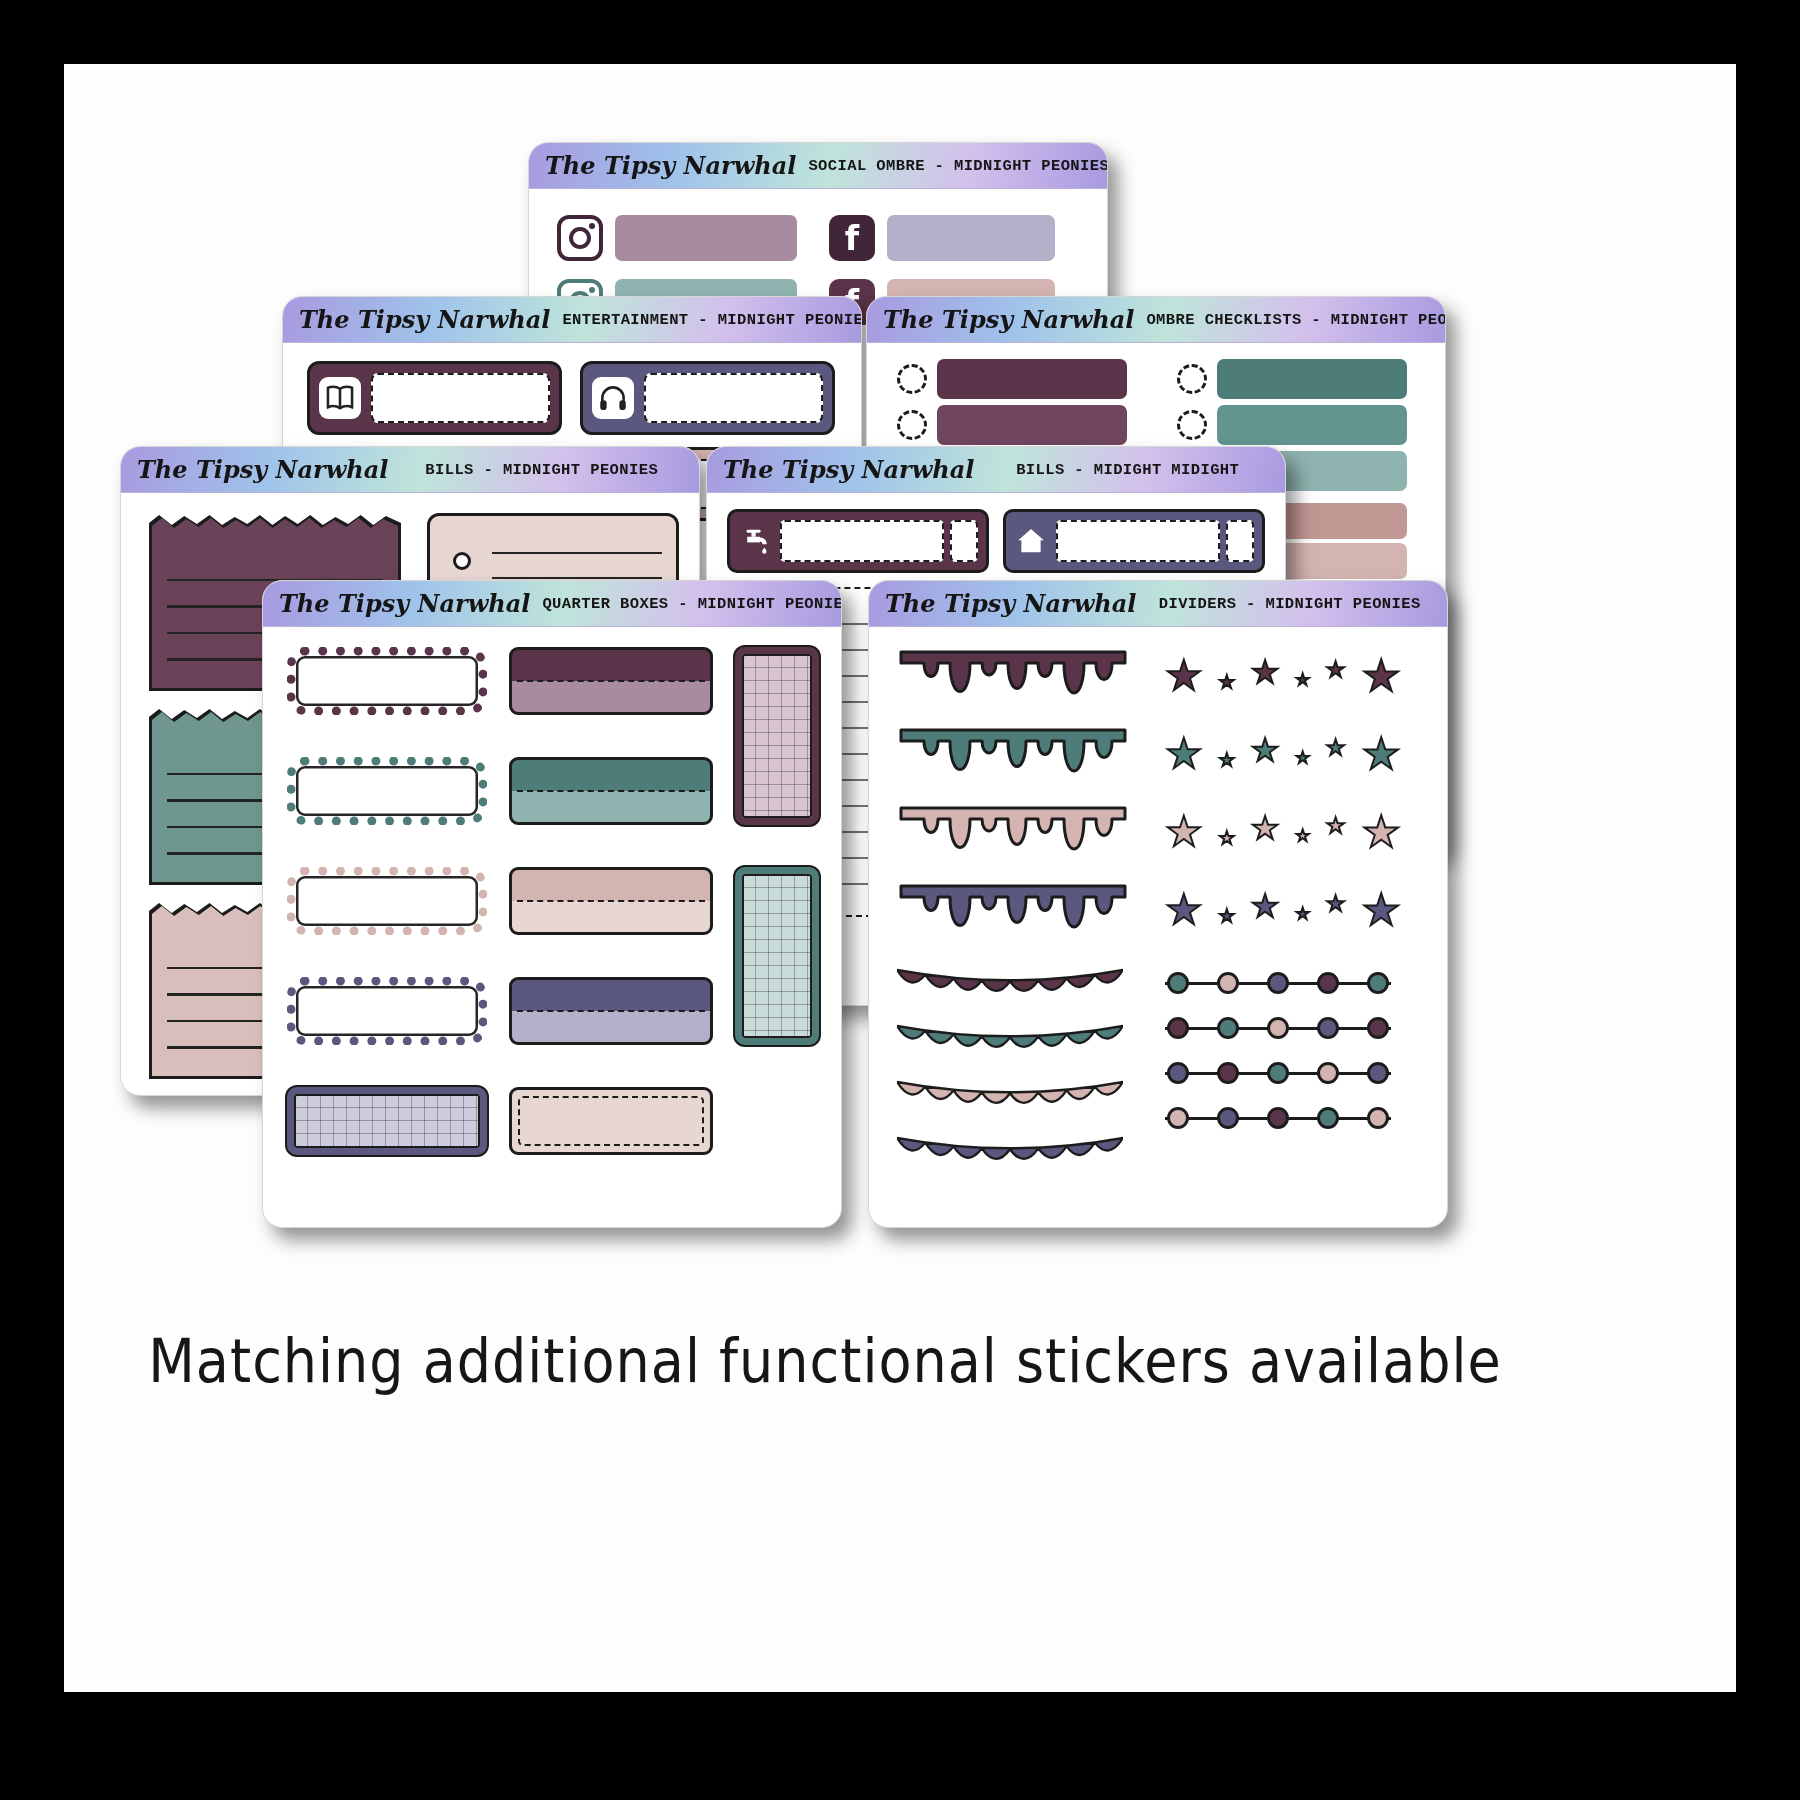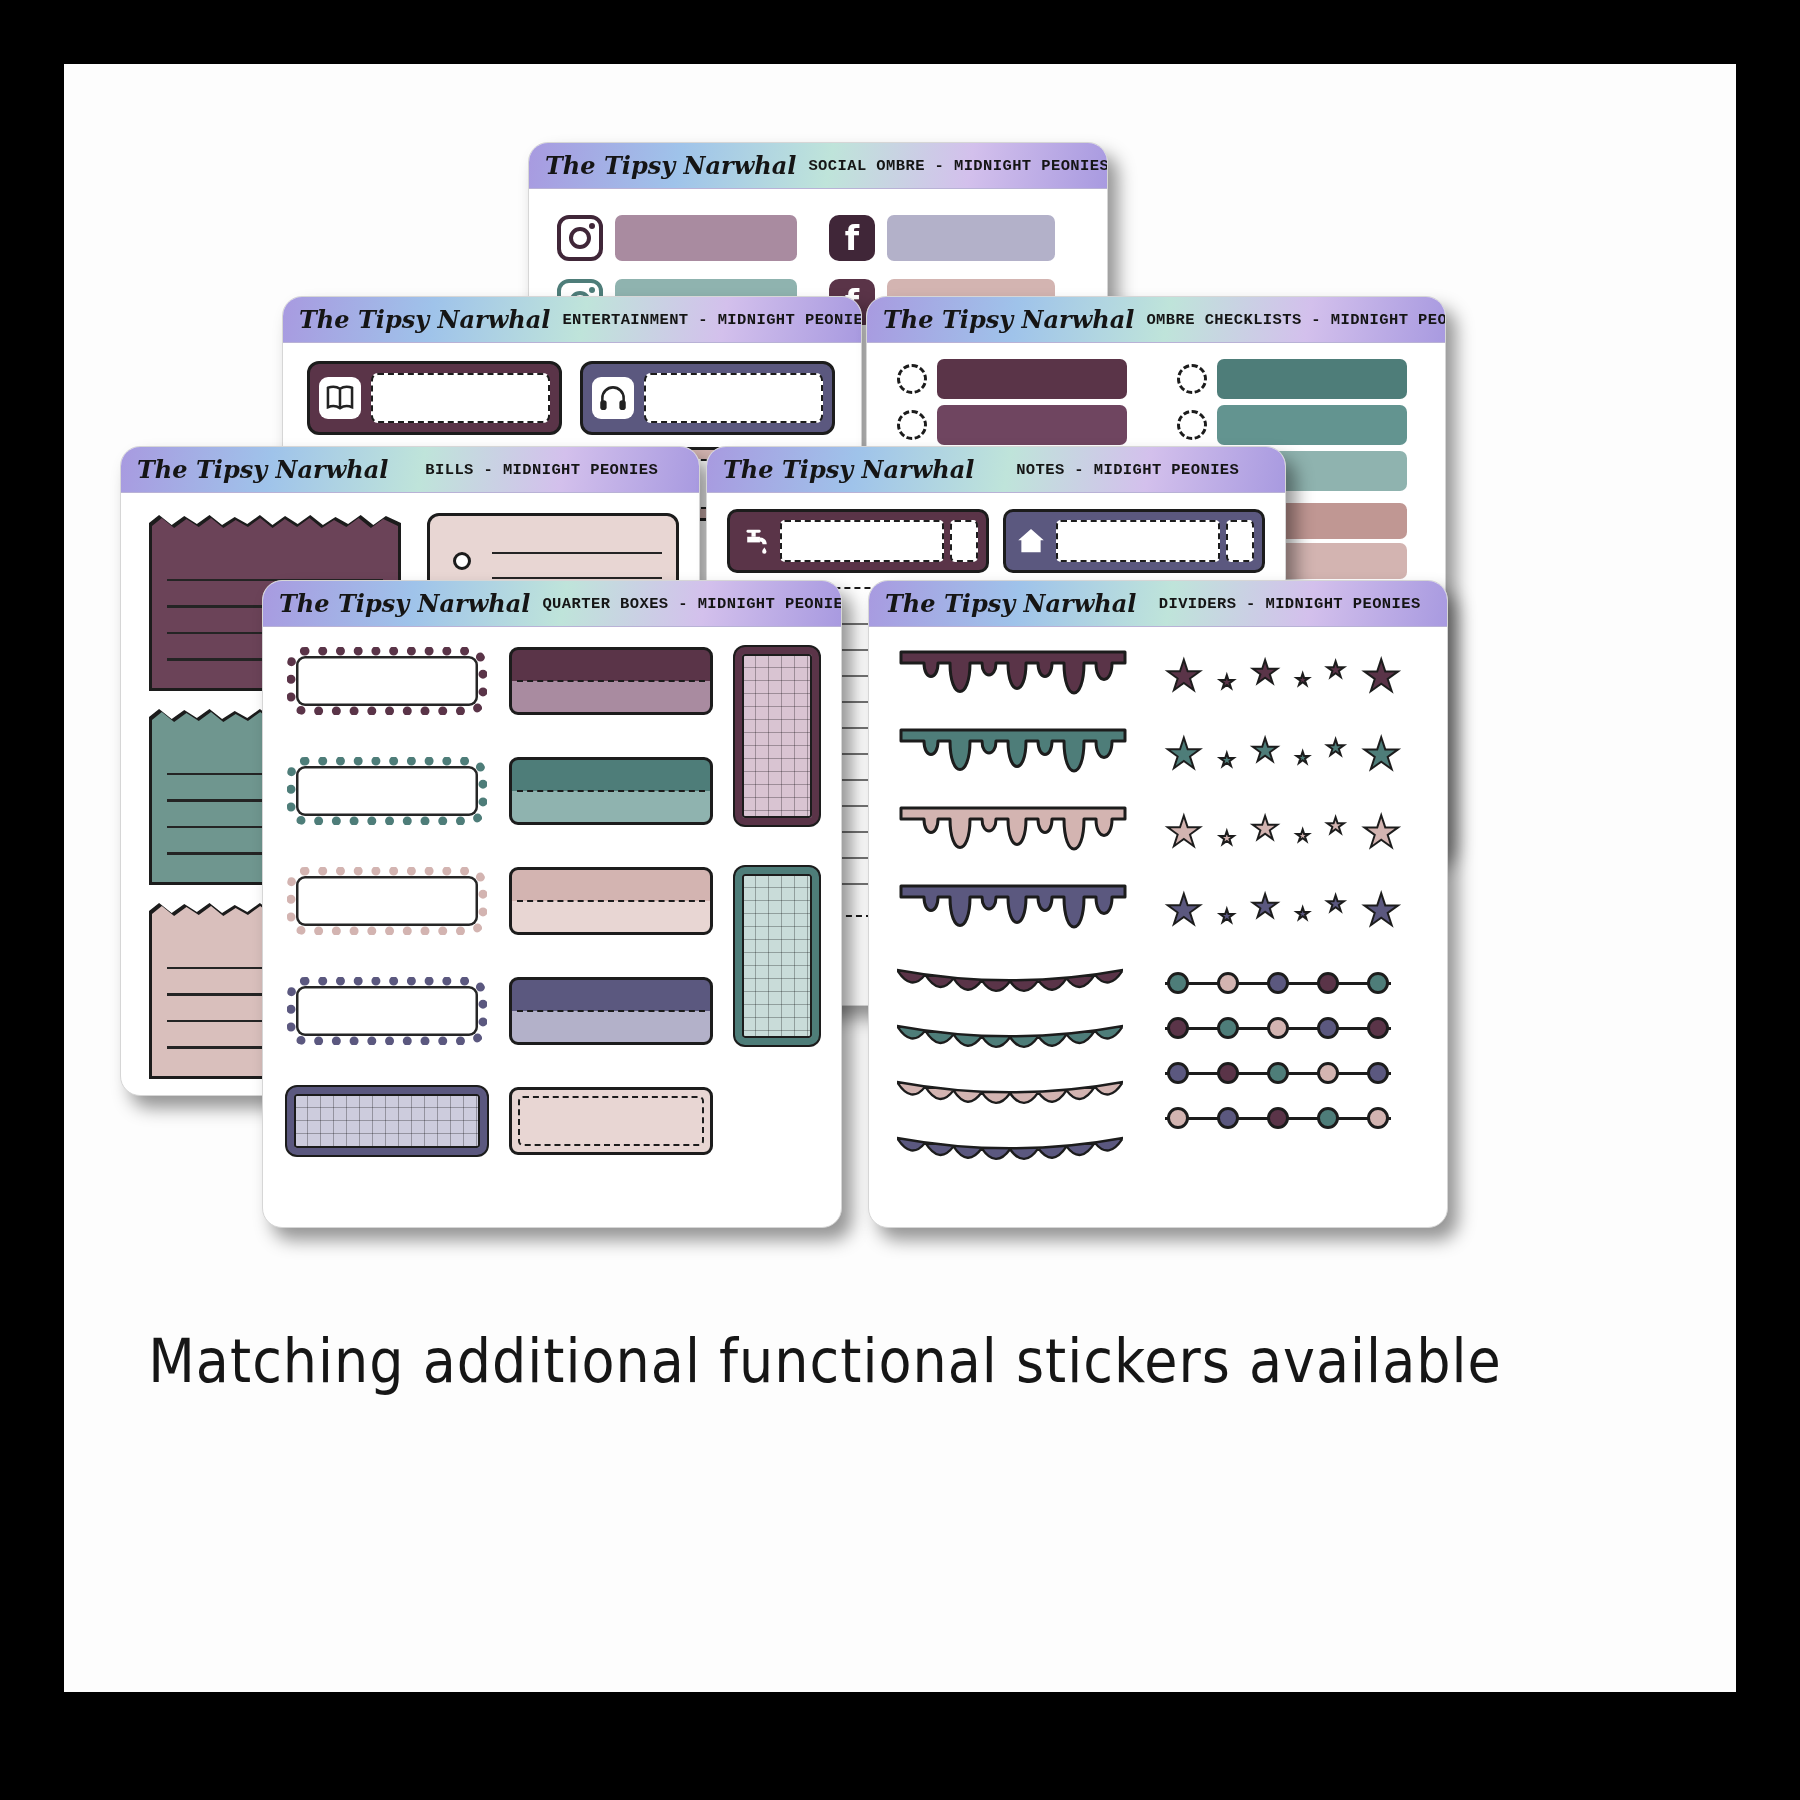--- a/index.html
+++ b/index.html
@@ -286,21 +286,21 @@
         </span>
         <span class="tag-lines"></span>
       </div>
     </div>
   </div>
 </div>
 
 <div class="sheet" id="sheet-bills">
   <div class="sheet-header">
     <span class="brand">The Tipsy Narwhal</span>
-    <span class="sheet-title">NOTES - MIDIGHT PEONIES</span>
+    <span class="sheet-title">BILLS - MIDIGHT MIDIGHT</span>
   </div>
   <div class="bills-body">
     <div class="bill-row">
       <div class="bill-box" style="--c:var(--plum)">
         <svg viewBox="0 0 24 24">
           <rect x="6" y="4" width="10" height="2.2" rx="1" fill="#fff"></rect>
           <rect x="9.5" y="5.5" width="3" height="3.5" fill="#fff"></rect>
           <path d="M6.5 9 h9 v4 h-9 z" fill="#fff"></path>
           <path d="M15.5 9.5 c3 0 4.8 2 4.8 4.8 h-3 c0-1.4-.9-1.9-1.8-1.9 z" fill="#fff"></path>
           <path d="M18.6 16.5 c0 0 -1.5 2 -1.5 3 a1.5 1.5 0 0 0 3 0 c0-1-1.5-3-1.5-3 z" fill="#fff"></path>

